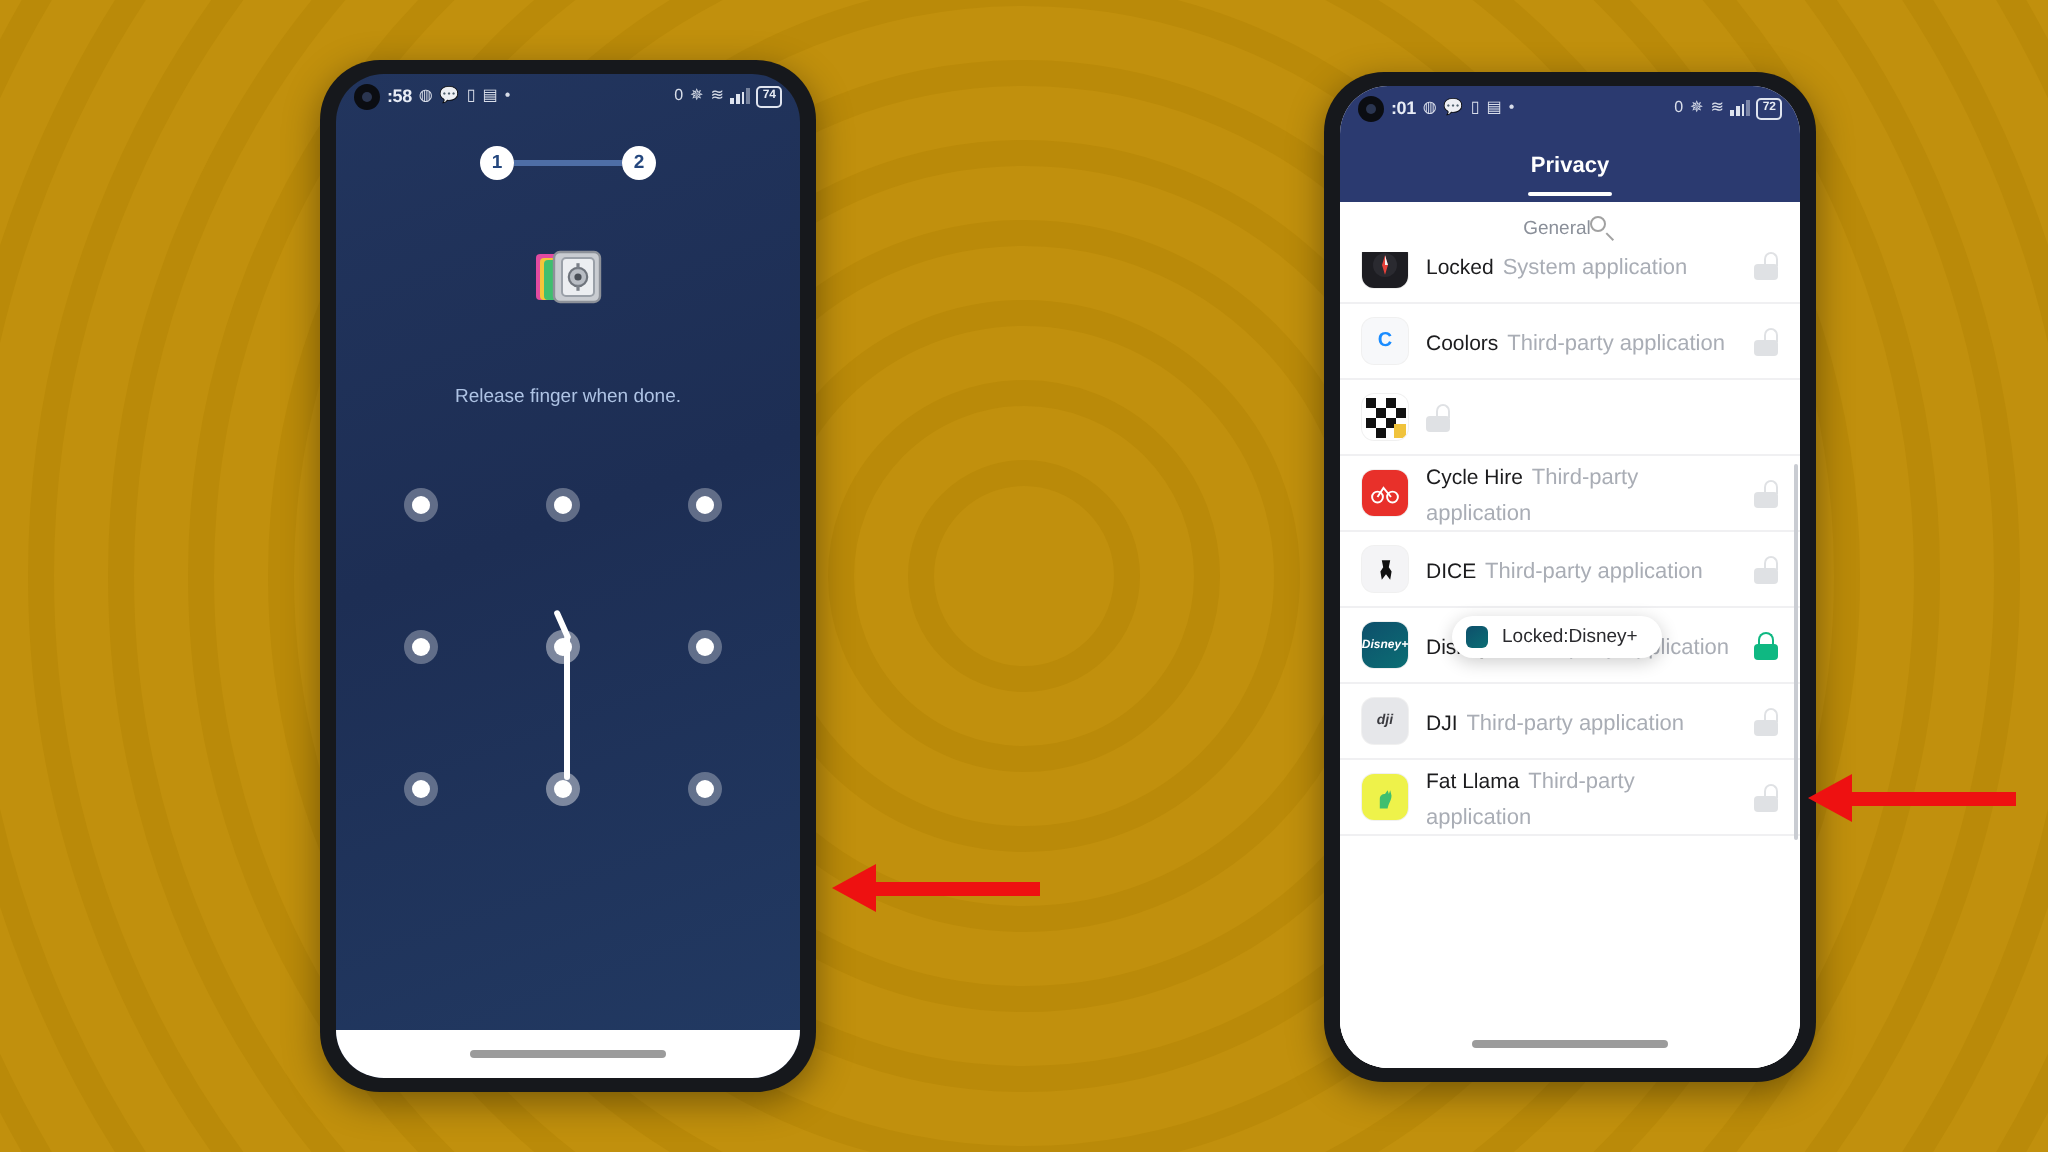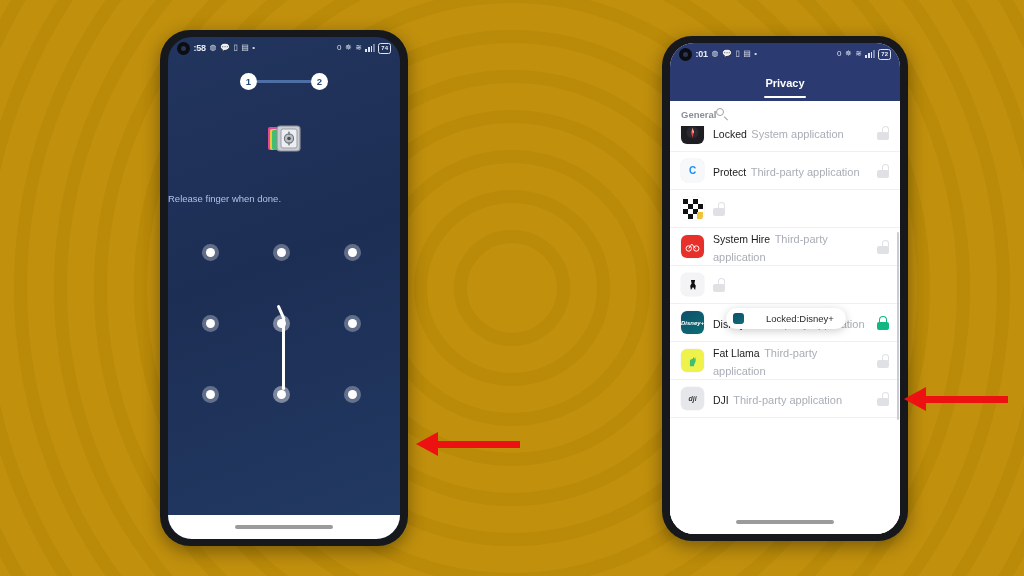--- a/index.html
+++ b/index.html
@@ -77,21 +77,21 @@
     display:flex;align-items:center;justify-content:center;
   }
   .step-line{width:54px;height:2.5px;background:#4e6ea6;}
   .vault-wrap{margin-top:28px;display:flex;justify-content:center;}
   .vault{width:40px;height:40px;position:relative;}
   .unlock-title{
     text-align:center;color:#ffffff;font-size:13.5px;font-weight:700;
     margin-top:13px;letter-spacing:.1px;
   }
   .release-txt{
-    text-align:left;color:#aec3e4;font-size:9.5px;margin-top:35px;
+    text-align:center;color:#aec3e4;font-size:9.5px;margin-top:35px;
   }
   .pattern{
     margin:40px auto 0;width:164px;height:164px;position:relative;
   }
   .pdot{
     position:absolute;width:17px;height:17px;border-radius:50%;
     background:rgba(255,255,255,.30);
     display:flex;align-items:center;justify-content:center;
   }
   .pdot::after{
@@ -115,22 +115,22 @@
     flex:1;display:flex;flex-direction:column;align-items:center;
     justify-content:center;position:relative;
     font-size:11px;color:#9aa6c7;
   }
   .tab.active{color:#ffffff;font-weight:600;}
   .tab .tabline{
     position:absolute;bottom:3px;width:42px;height:2.5px;border-radius:2px;
     background:#ffffff;
   }
   .genrow{
-    display:flex;align-items:center;justify-content:flex-start;
-    padding:7px 11px 5px;background:#fff;font-weight:bold;
+    display:flex;align-items:center;justify-content:center;
+    padding:7px 11px 5px;background:#fff;
   }
   .gentext{font-size:9.5px;color:#8a8f99;}
   .search-ico{width:13px;height:13px;position:relative;opacity:.55;}
   .search-ico::before{
     content:"";position:absolute;left:0;top:0;width:8px;height:8px;
     border:1.4px solid #555;border-radius:50%;box-sizing:border-box;
   }
   .search-ico::after{
     content:"";position:absolute;left:8px;top:8px;width:5px;height:1.4px;
     background:#555;transform:rotate(45deg);transform-origin:left center;
@@ -162,21 +162,21 @@
   }
   .lock.open .shackle{left:4.6px;}
   .lock.locked{opacity:1;}
   .lock.locked .body{background:#0fb882;}
   .lock.locked .shackle{border-color:#0fb882;left:2.2px;}
   .toast{
     position:absolute;left:56px;top:182px;z-index:9;
     background:#ffffff;border-radius:14px;
     box-shadow:0 2px 9px rgba(0,0,0,.20);
     padding:5px 12px 5px 7px;
-    display:flex;align-items:center;gap:22px;
+    display:flex;align-items:center;gap:7px;
   }
   .toast-ico{
     width:11px;height:11px;border-radius:3px;flex:none;
     background:linear-gradient(145deg,#0e4f6b,#0b6e74);
   }
   .toast-txt{font-size:9.5px;color:#2a2a2e;white-space:nowrap;}
   .scrollbar{
     position:absolute;right:1.5px;top:26%;width:2px;height:46%;
     background:#c9ccd2;border-radius:2px;
   }
@@ -343,21 +343,21 @@
         </span>
         <span class="lock open">
             <i class="shackle"></i>
             <i class="body"></i>
           </span>
       </div>
 
       <div class="approw">
         <span class="appicon" style="background:#f7f8fa;color:#1a8cff;">C</span>
         <span class="appmeta">
-          <span class="appname">Protect</span>
+          <span class="appname">Coolors</span>
           <span class="appsub">Third-party application</span>
         </span>
         <span class="lock open">
             <i class="shackle"></i>
             <i class="body"></i>
           </span>
       </div>
 
       <div class="approw">
         <span class="appicon" style="background:#fff;">
@@ -381,73 +381,77 @@
 
       <div class="approw">
         <span class="appicon" style="background:#e8302a;">
           <svg width="15" height="12" viewBox="0 0 20 14">
               <circle cx="5" cy="9" r="3.6" fill="none" stroke="#fff" stroke-width="1.3"></circle>
               <circle cx="15" cy="9" r="3.6" fill="none" stroke="#fff" stroke-width="1.3"></circle>
               <path d="M5 9 L9 3 L14 9" stroke="#fff" stroke-width="1.3" fill="none"></path>
             </svg>
         </span>
         <span class="appmeta">
-          <span class="appname">System Hire</span>
+          <span class="appname">Cycle Hire</span>
           <span class="appsub">Third-party application</span>
         </span>
         <span class="lock open">
             <i class="shackle"></i>
             <i class="body"></i>
           </span>
       </div>
 
       <div class="approw">
         <span class="appicon" style="background:#f4f4f6;">
           <svg width="14" height="14" viewBox="0 0 20 20">
               <path d="M7 3 L13 3 L12 8 L14 11 L13 17 L10 13 L7 17 L6 11 L8 8 Z" fill="#111"></path>
             </svg>
         </span>
+        <span class="appmeta">
+          <span class="appname">DICE</span>
+          <span class="appsub">Third-party application</span>
+        </span>
         <span class="lock open">
             <i class="shackle"></i>
             <i class="body"></i>
           </span>
       </div>
 
       <div class="approw">
         <span class="appicon" style="background:linear-gradient(145deg,#0e4f6b,#0b6e74);color:#fff;font-size:6px;font-style:italic;">Disney+</span>
         <span class="appmeta">
           <span class="appname">Disney+</span>
           <span class="appsub">Third-party application</span>
         </span>
         <span class="lock locked">
+            <i class="shackle"></i>
+            <i class="body"></i>
+          </span>
+      </div>
+
+      <div class="approw">
+        <span class="appicon" style="background:#e6e7ea;color:#3b3b40;font-size:7px;font-style:italic;">dji</span>
+        <span class="appmeta">
+          <span class="appname">DJI</span>
+          <span class="appsub">Third-party application</span>
+        </span>
+        <span class="lock open">
             <i class="shackle"></i>
             <i class="body"></i>
           </span>
       </div>
 
       <div class="approw">
         <span class="appicon" style="background:#eef24a;">
           <svg width="13" height="14" viewBox="0 0 20 20">
               <path d="M6 18 L6 11 C6 8 8 7 10 7 L12 4 L13 7 L14 4 L15 8 C15 12 13 13 12 18 Z" fill="#3fbf6f"></path>
             </svg>
         </span>
         <span class="appmeta">
           <span class="appname">Fat Llama</span>
-          <span class="appsub">Third-party application</span>
-        </span>
-        <span class="lock open">
-            <i class="shackle"></i>
-            <i class="body"></i>
-          </span>
-      </div>
-
-      <div class="approw">
-        <span class="appicon" style="background:#e6e7ea;color:#3b3b40;font-size:7px;font-style:italic;">dji</span>
-        <span class="appmeta">
-          <span class="appname">DJI</span>
           <span class="appsub">Third-party application</span>
         </span>
         <span class="lock open">
             <i class="shackle"></i>
             <i class="body"></i>
           </span>
       </div>
 
       <div class="toast">
         <span class="toast-ico"></span>

